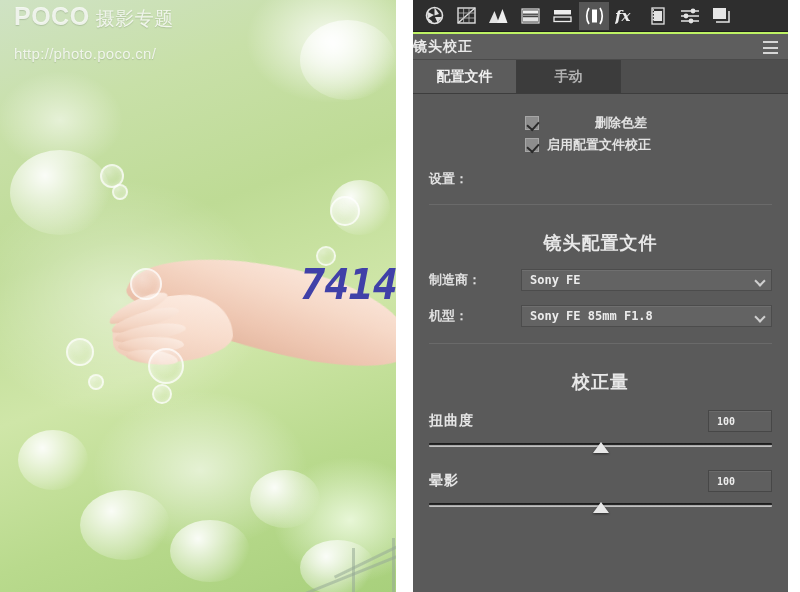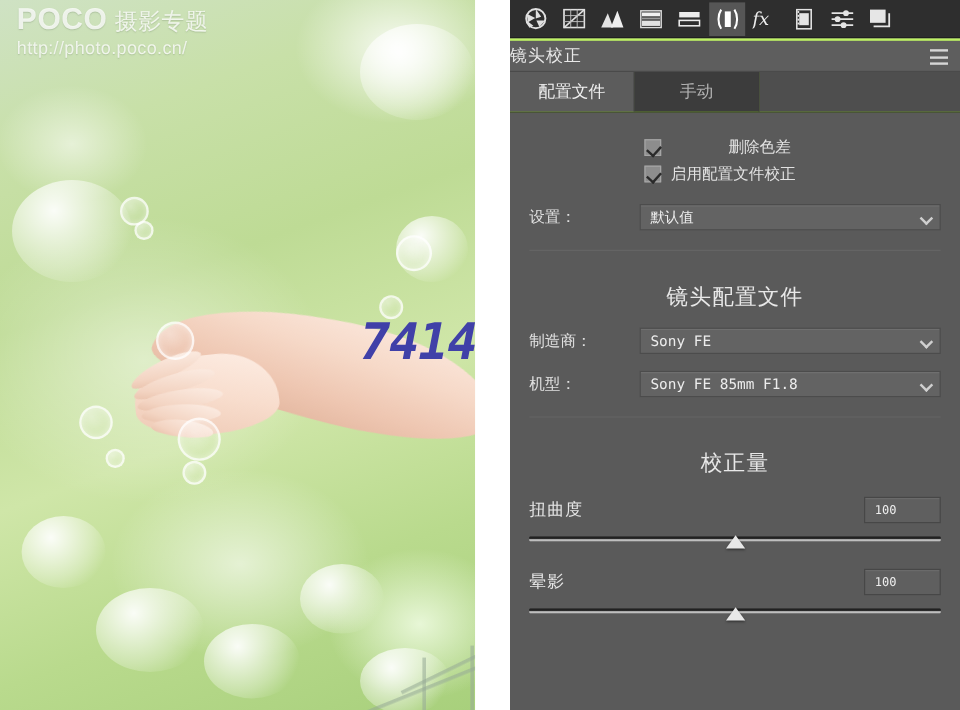--- a/index.html
+++ b/index.html
@@ -86,21 +86,21 @@
   #watermark {
     position: absolute;
     left: 14px; top: 4px;
     color: rgba(255,255,255,.78);
     text-shadow: 0 1px 1px rgba(120,140,110,.35);
     user-select: none;
   }
   #wm-line1 { font-size: 25px; letter-spacing: .5px; line-height: 1; white-space: nowrap; }
   #wm-poco { font-weight: 700; }
   #wm-cn { font-size: 19px; margin-left: 6px; }
-  #wm-line2 { font-size: 15px; margin-top: 3px; letter-spacing: .3px; white-space: nowrap; }
+  #wm-line2 { font-size: 15px; margin-top: 16px; letter-spacing: .3px; white-space: nowrap; }
 
   
   #photo-number {
     position: absolute;
     left: 300px; top: 260px;
     font-family: "DejaVu Sans Mono", "Liberation Mono", monospace;
     font-size: 42px;
     font-style: italic;
     font-weight: 700;
     letter-spacing: -1px;
@@ -113,25 +113,26 @@
   #gap {
     position: absolute;
     left: 396px; top: 0;
     width: 29px; height: 592px;
     background: #ffffff;
   }
 
   
   #panel {
     position: absolute;
-    left: 425px; top: 0;
+    left: 413px; top: 0;
     width: 375px; height: 592px;
     background: #5a5a5a;
     color: #dcdcdc;
     font-size: 13px;
+    font-weight: bold;
   }
 
   
   #toolbar {
     position: relative;
     height: 32px;
     background: #2e2e2e;
     border-bottom: 1px solid #1d1d1d;
     display: flex;
     align-items: center;
@@ -163,21 +164,21 @@
     width: 15px; height: 13px;
     display: flex; flex-direction: column; justify-content: space-between;
     cursor: pointer;
   }
   #panel-menu-icon i { display: block; height: 2px; background: #d6d6d6; }
 
   
   #tabs {
     display: flex;
     height: 34px;
-    background: #84cc16;
+    background: #4d7c0f;
     border-bottom: 1px solid #3d3d3d;
   }
   .tab {
     width: 104px;
     display: flex; align-items: center; justify-content: center;
     font-size: 14px;
     cursor: pointer;
     border-right: 1px solid #3d3d3d;
   }
   .tab.active { background: #5c5c5c; color: #f0f0f0; }
@@ -463,24 +464,20 @@
         <span class="check-label">删除色差</span>
       </div>
 
       <div class="check-row">
         <span class="checkbox"></span>
         <span class="check-label">启用配置文件校正</span>
       </div>
 
       <div class="field-row">
         <div class="field-label">设置：</div>
-        <div class="select">
-          <span>默认值</span>
-          <span class="caret"></span>
-        </div>
       </div>
 
       <div class="divider"></div>
 
       <div class="section-title">镜头配置文件</div>
 
       <div class="field-row">
         <div class="field-label">制造商：</div>
         <div class="select">
           <span>Sony FE</span>

